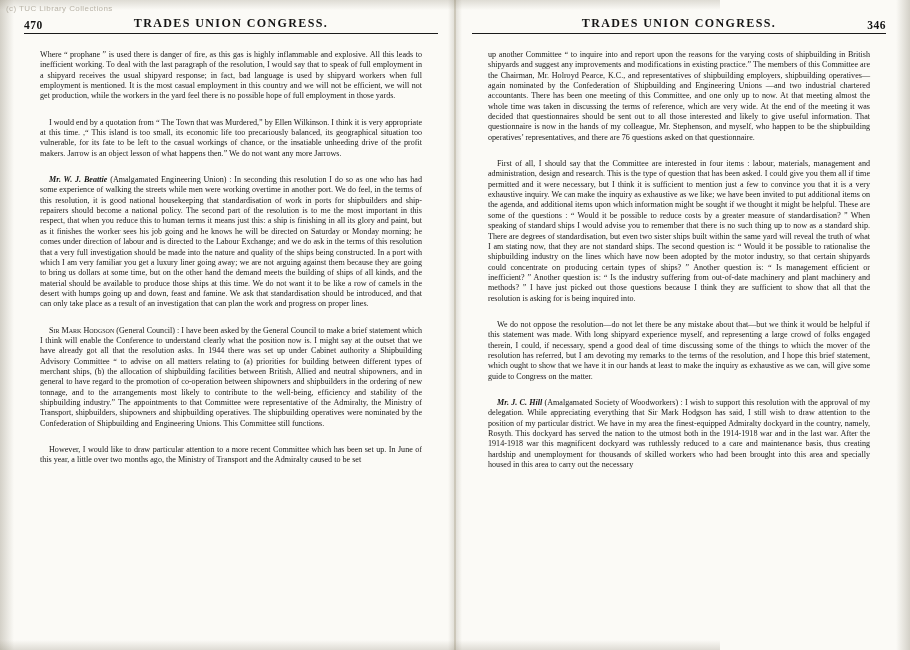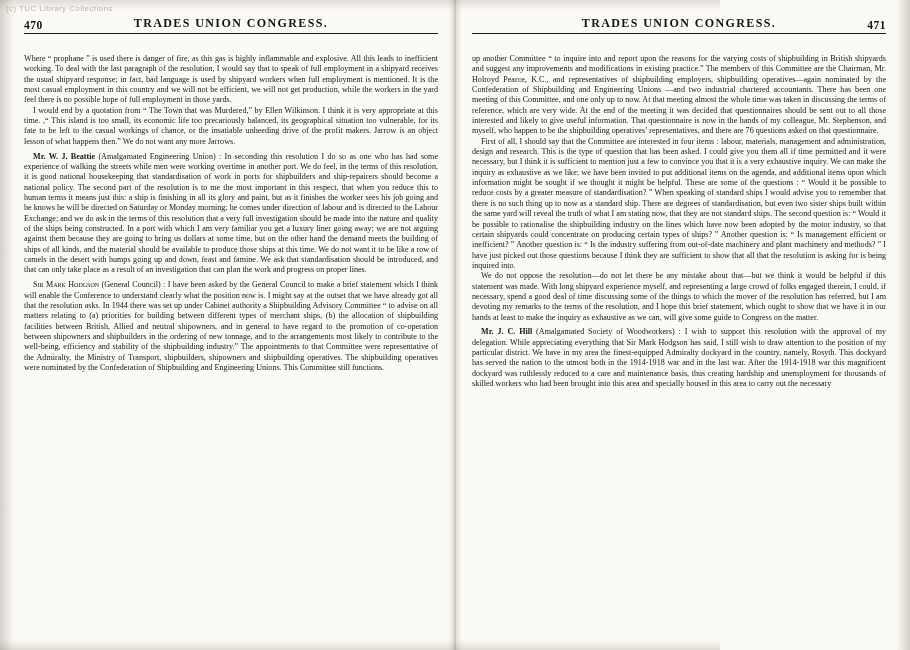--- a/index.html
+++ b/index.html
@@ -50,21 +50,21 @@
     padding: 14px 16px 10px 24px;
     border-right: 1px solid #e2ded2;
   }
   .leaf.right {
     padding: 14px 24px 10px 16px;
     border-left: 1px solid #e2ded2;
   }
   .header {
     position: relative;
     height: 20px;
-    margin-bottom: 20px;
+    margin-bottom: 2px;
   }
   .header-rule {
     position: absolute;
     left: 0;
     right: 0;
     bottom: 0;
     border-bottom: 1px solid #1a1a1a;
   }
   .folio {
     position: absolute;
@@ -91,31 +91,32 @@
   }
   .column {
     font-size: 8.1px;
     line-height: 10.35px;
     text-align: justify;
     text-justify: inter-word;
     hyphens: none;
     color: #171717;
   }
   .para {
-    margin: 0;
+    margin: 16px;
     text-indent: 9px;
   }
   .para.noindent {
     text-indent: 0;
   }
   .para.gap {
     margin-top: 4.5px;
   }
   .speaker {
     font-weight: bold;
+    font-style: italic;
   }
   .smallcaps-speaker {
     font-weight: normal;
     font-variant: small-caps;
   }
   .edge-shadow-left,
   .edge-shadow-right {
     position: absolute;
     top: 0;
     bottom: 0;
@@ -175,28 +176,29 @@
       <div class="header">
         <div class="folio">470</div>
         <div class="running-head">TRADES UNION CONGRESS.</div>
         <div class="header-rule"></div>
       </div>
       <div class="column">
         <p class="para noindent"><span>Where “ prophane ” is used there is danger of fire, as this gas is highly inflammable and explosive. All this leads to inefficient working. To deal with the last paragraph of the resolution, I would say that to speak of full employment in a shipyard receives the usual shipyard response; in fact, bad language is used by shipyard workers when full employment is mentioned. It is the most casual employment in this country and we will not be efficient, we will not get production, while the workers in the yard feel there is no possible hope of full employment in those yards.</span></p>
         <p class="para"><span>I would end by a quotation from “ The Town that was Murdered,” by Ellen Wilkinson. I think it is very appropriate at this time. ,“ This island is too small, its economic life too precariously balanced, its geographical situation too vulnerable, for its fate to be left to the casual workings of chance, or the insatiable unheeding drive of the profit makers. Jarrow is an object lesson of what happens then.” We do not want any more Jarrows.</span></p>
         <p class="para gap"><span class="speaker">Mr. W. J. Beattie</span><span> (Amalgamated Engineering Union) : In seconding this resolution I do so as one who has had some experience of walking the streets while men were working overtime in another port. We do feel, in the terms of this resolution, it is good national housekeeping that standardisation of work in ports for shipbuilders and ship-repairers should become a national policy. The second part of the resolution is to me the most important in this respect, that when you reduce this to human terms it means just this: a ship is finishing in all its glory and paint, but as it finishes the worker sees his job going and he knows he will be directed on Saturday or Monday morning; he comes under direction of labour and is directed to the Labour Exchange; and we do ask in the terms of this resolution that a very full investigation should be made into the nature and quality of the ships being constructed. In a port with which I am very familiar you get a luxury liner going away; we are not arguing against them because they are going to bring us dollars at some time, but on the other hand the demand meets the building of ships of all kinds, and the material should be available to produce those ships at this time. We do not want it to be like a row of camels in the desert with humps going up and down, feast and famine. We ask that standardisation should be introduced, and that can only take place as a result of an investigation that can plan the work and progress on proper lines.</span></p>
         <p class="para gap"><span class="smallcaps-speaker">Sir Mark Hodgson</span><span> (General Council) : I have been asked by the General Council to make a brief statement which I think will enable the Conference to understand clearly what the position now is. I might say at the outset that we have already got all that the resolution asks. In 1944 there was set up under Cabinet authority a Shipbuilding Advisory Committee “ to advise on all matters relating to (a) priorities for building between different types of merchant ships, (b) the allocation of shipbuilding facilities between British, Allied and neutral shipowners, and in general to have regard to the promotion of co-operation between shipowners and shipbuilders in the ordering of new tonnage, and to the arrangements most likely to contribute to the well-being, efficiency and stability of the shipbuilding industry.” The appointments to that Committee were representative of the Admiralty, the Ministry of Transport, shipbuilders, shipowners and shipbuilding operatives. The shipbuilding operatives were nominated by the Confederation of Shipbuilding and Engineering Unions. This Committee still functions.</span></p>
+        <p class="para gap"><span>However, I would like to draw particular attention to a more recent Committee which has been set up. In June of this year, a little over two months ago, the Ministry of Transport and the Admiralty caused to be set</span></p>
       </div>
       <div class="edge-shadow-left"></div>
     </div>
 
     <div class="leaf right">
       <div class="header">
         <div class="running-head">TRADES UNION CONGRESS.</div>
-        <div class="folio">471</div>
+        <div class="folio">346</div>
         <div class="header-rule"></div>
       </div>
       <div class="column">
         <p class="para noindent"><span>up another Committee “ to inquire into and report upon the reasons for the varying costs of shipbuilding in British shipyards and suggest any improvements and modifications in existing practice.” The members of this Committee are the Chairman, Mr. Holroyd Pearce, K.C., and representatives of shipbuilding employers, shipbuilding operatives—again nominated by the Confederation of Shipbuilding and Engineering Unions —and two industrial chartered accountants. There has been one meeting of this Committee, and one only up to now. At that meeting almost the whole time was taken in discussing the terms of reference, which are very wide. At the end of the meeting it was decided that questionnaires should be sent out to all those interested and likely to give useful information. That questionnaire is now in the hands of my colleague, Mr. Stephenson, and myself, who happen to be the shipbuilding operatives’ representatives, and there are 76 questions asked on that questionnaire.</span></p>
         <p class="para"><span>First of all, I should say that the Committee are interested in four items : labour, materials, management and administration, design and research. This is the type of question that has been asked. I could give you them all if time permitted and it were necessary, but I think it is sufficient to mention just a few to convince you that it is a very exhaustive inquiry. We can make the inquiry as exhaustive as we like; we have been invited to put additional items on the agenda, and additional items upon which information might be sought if we thought it might be helpful. These are some of the questions : “ Would it be possible to reduce costs by a greater measure of standardisation? ” When speaking of standard ships I would advise you to remember that there is no such thing up to now as a standard ship. There are degrees of standardisation, but even two sister ships built within the same yard will reveal the truth of what I am stating now, that they are not standard ships. The second question is: “ Would it be possible to rationalise the shipbuilding industry on the lines which have now been adopted by the motor industry, so that certain shipyards could concentrate on producing certain types of ships? ” Another question is: “ Is management efficient or inefficient? ” Another question is: “ Is the industry suffering from out-of-date machinery and plant machinery and methods? ” I have just picked out those questions because I think they are sufficient to show that all that the resolution is asking for is being inquired into.</span></p>
         <p class="para"><span>We do not oppose the resolution—do not let there be any mistake about that—but we think it would be helpful if this statement was made. With long shipyard experience myself, and representing a large crowd of folks engaged therein, I could, if necessary, spend a good deal of time discussing some of the things to which the mover of the resolution has referred, but I am devoting my remarks to the terms of the resolution, and I hope this brief statement, which ought to show that we have it in our hands at least to make the inquiry as exhaustive as we can, will give some guide to Congress on the matter.</span></p>
         <p class="para gap"><span class="speaker">Mr. J. C. Hill</span><span> (Amalgamated Society of Woodworkers) : I wish to support this resolution with the approval of my delegation. While appreciating everything that Sir Mark Hodgson has said, I still wish to draw attention to the position of my particular district. We have in my area the finest-equipped Admiralty dockyard in the country, namely, Rosyth. This dockyard has served the nation to the utmost both in the 1914-1918 war and in the last war. After the 1914-1918 war this magnificent dockyard was ruthlessly reduced to a care and maintenance basis, thus creating hardship and unemployment for thousands of skilled workers who had been brought into this area and specially housed in this area to carry out the necessary</span></p>
       </div>
       <div class="edge-shadow-right"></div>
     </div>

